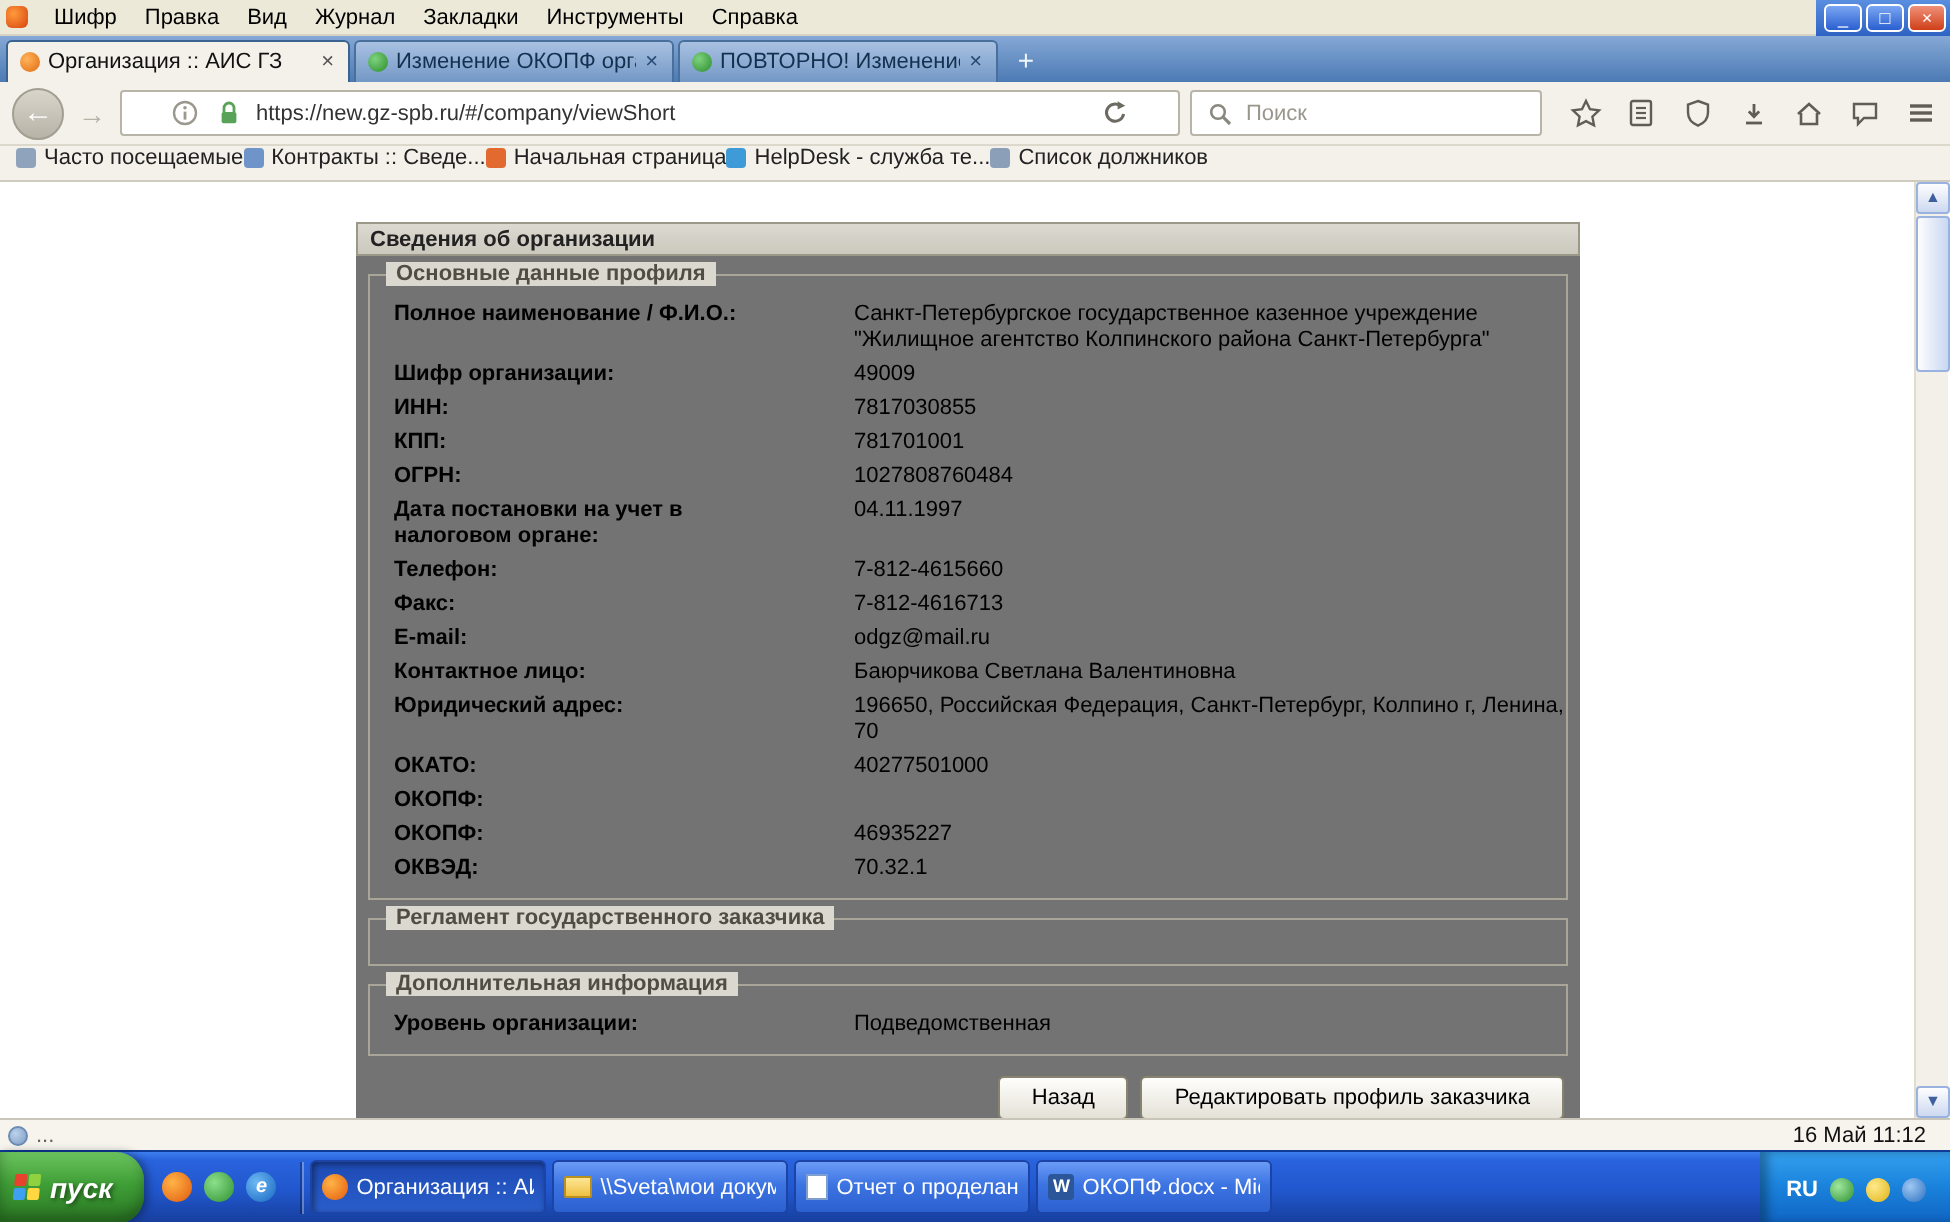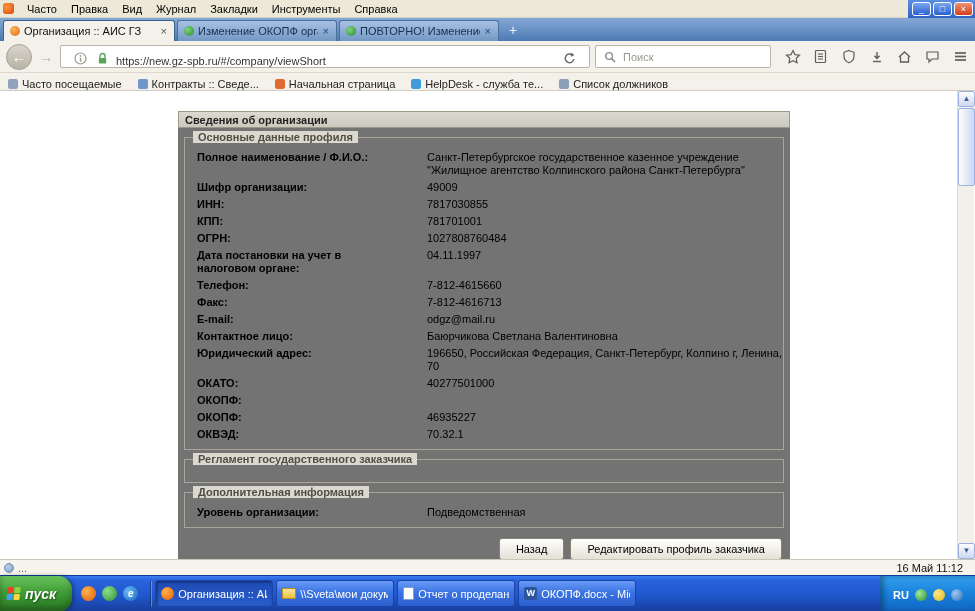--- a/index.html
+++ b/index.html
@@ -26,30 +26,30 @@
   .fav.f-green{background:radial-gradient(circle at 35% 35%,#7dd37d,#2c8b2c);}
   .tab .t{flex:1;white-space:nowrap;overflow:hidden;}
   .tab .x{font-size:11px;color:#555;padding:0 1px;}
   .tab.inactive .x{color:#2a4a73;}
   .newtab{width:24px;height:21px;color:#eef4fc;font-size:14px;text-align:center;line-height:20px;}
 
   
   .navbar{height:32px;background:#f3f1ea;display:flex;align-items:center;padding:0 6px;gap:5px;border-bottom:1px solid #dcd8cc;}
   .nav-back{width:26px;height:26px;border-radius:50%;background:linear-gradient(#d9d5cb,#b7b3a7);border:1px solid #a29e92;color:#fff;font-size:15px;line-height:23px;text-align:center;flex:0 0 auto;}
   .nav-fwd{width:18px;height:20px;color:#b6b2a6;font-size:14px;line-height:20px;text-align:center;flex:0 0 auto;}
-  .urlbox{width:554px;height:23px;background:#fff;border:1px solid #b8b4a8;border-radius:2px;display:flex;align-items:flex-end;padding:0 11px;gap:5px;}
+  .urlbox{width:554px;height:23px;background:#fff;border:1px solid #b8b4a8;border-radius:2px;display:flex;align-items:center;padding:0 23px;gap:5px;}
   .urlbox input,.searchbox input{flex:1;border:0;outline:none;background:transparent;color:#333;min-width:0;
     font-family:"Liberation Sans","DejaVu Sans",sans-serif;font-size:11px;}
   .searchbox{width:182px;height:23px;background:#fff;border:1px solid #b8b4a8;border-radius:2px;display:flex;align-items:center;padding:0 5px;gap:5px;}
   .searchbox input::placeholder{color:#9a978d;}
   .nav-icons{display:flex;align-items:center;gap:11px;margin-left:8px;color:#5f5d56;}
   .nav-ic{width:17px;height:17px;display:flex;align-items:center;justify-content:center;}
 
   
-  .bmbar{height:18px;background:#f3f1ea;border-bottom:1px solid #cfcbc0;display:flex;align-items:flex-end;gap:16px;padding-left:8px;}
+  .bmbar{height:18px;background:#f3f1ea;border-bottom:1px solid #cfcbc0;display:flex;align-items:flex-start;gap:0;padding-left:8px;}
   .bm{display:flex;align-items:center;gap:4px;color:#222;white-space:nowrap;}
   .bmic{width:10px;height:10px;border-radius:2px;flex:0 0 auto;}
 
   
   .content{position:relative;height:468px;background:#fff;overflow:hidden;}
   .gray-col{position:absolute;left:178px;top:20px;width:612px;height:448px;background:#737373;overflow:hidden;}
   .panel-header{height:17px;background:linear-gradient(#dcd9d0,#cbc8be);border:1px solid #9b9789;font-weight:bold;padding:2px 6px;color:#222;line-height:12px;}
   .fieldset{border:1px solid #a9a599;margin:9px 6px 0;position:relative;padding:11px 0 6px;}
   .legend{position:absolute;top:-7px;left:8px;background:#dbd8d0;padding:0 5px;font-weight:bold;color:#514d43;}
   .row{display:flex;padding:2px 0 2px 12px;line-height:13px;gap:35px;}
@@ -99,21 +99,21 @@
   .tr-blue{background:radial-gradient(circle at 35% 35%,#9fc8f2,#2a6fc0);}
   svg{display:block;}
 </style>
 </head>
 <body>
 
 <div class="screen">
 
   <div class="menubar">
     <span class="app-icon"></span>
-    <span class="menu-item">Часто</span>
+    <span class="menu-item">Шифр</span>
     <span class="menu-item">Правка</span>
     <span class="menu-item">Вид</span>
     <span class="menu-item">Журнал</span>
     <span class="menu-item">Закладки</span>
     <span class="menu-item">Инструменты</span>
     <span class="menu-item">Справка</span>
     <span class="win-controls">
       <span class="winbtn bmin">_</span>
       <span class="winbtn bmax">□</span>
       <span class="winbtn bclose">×</span>

